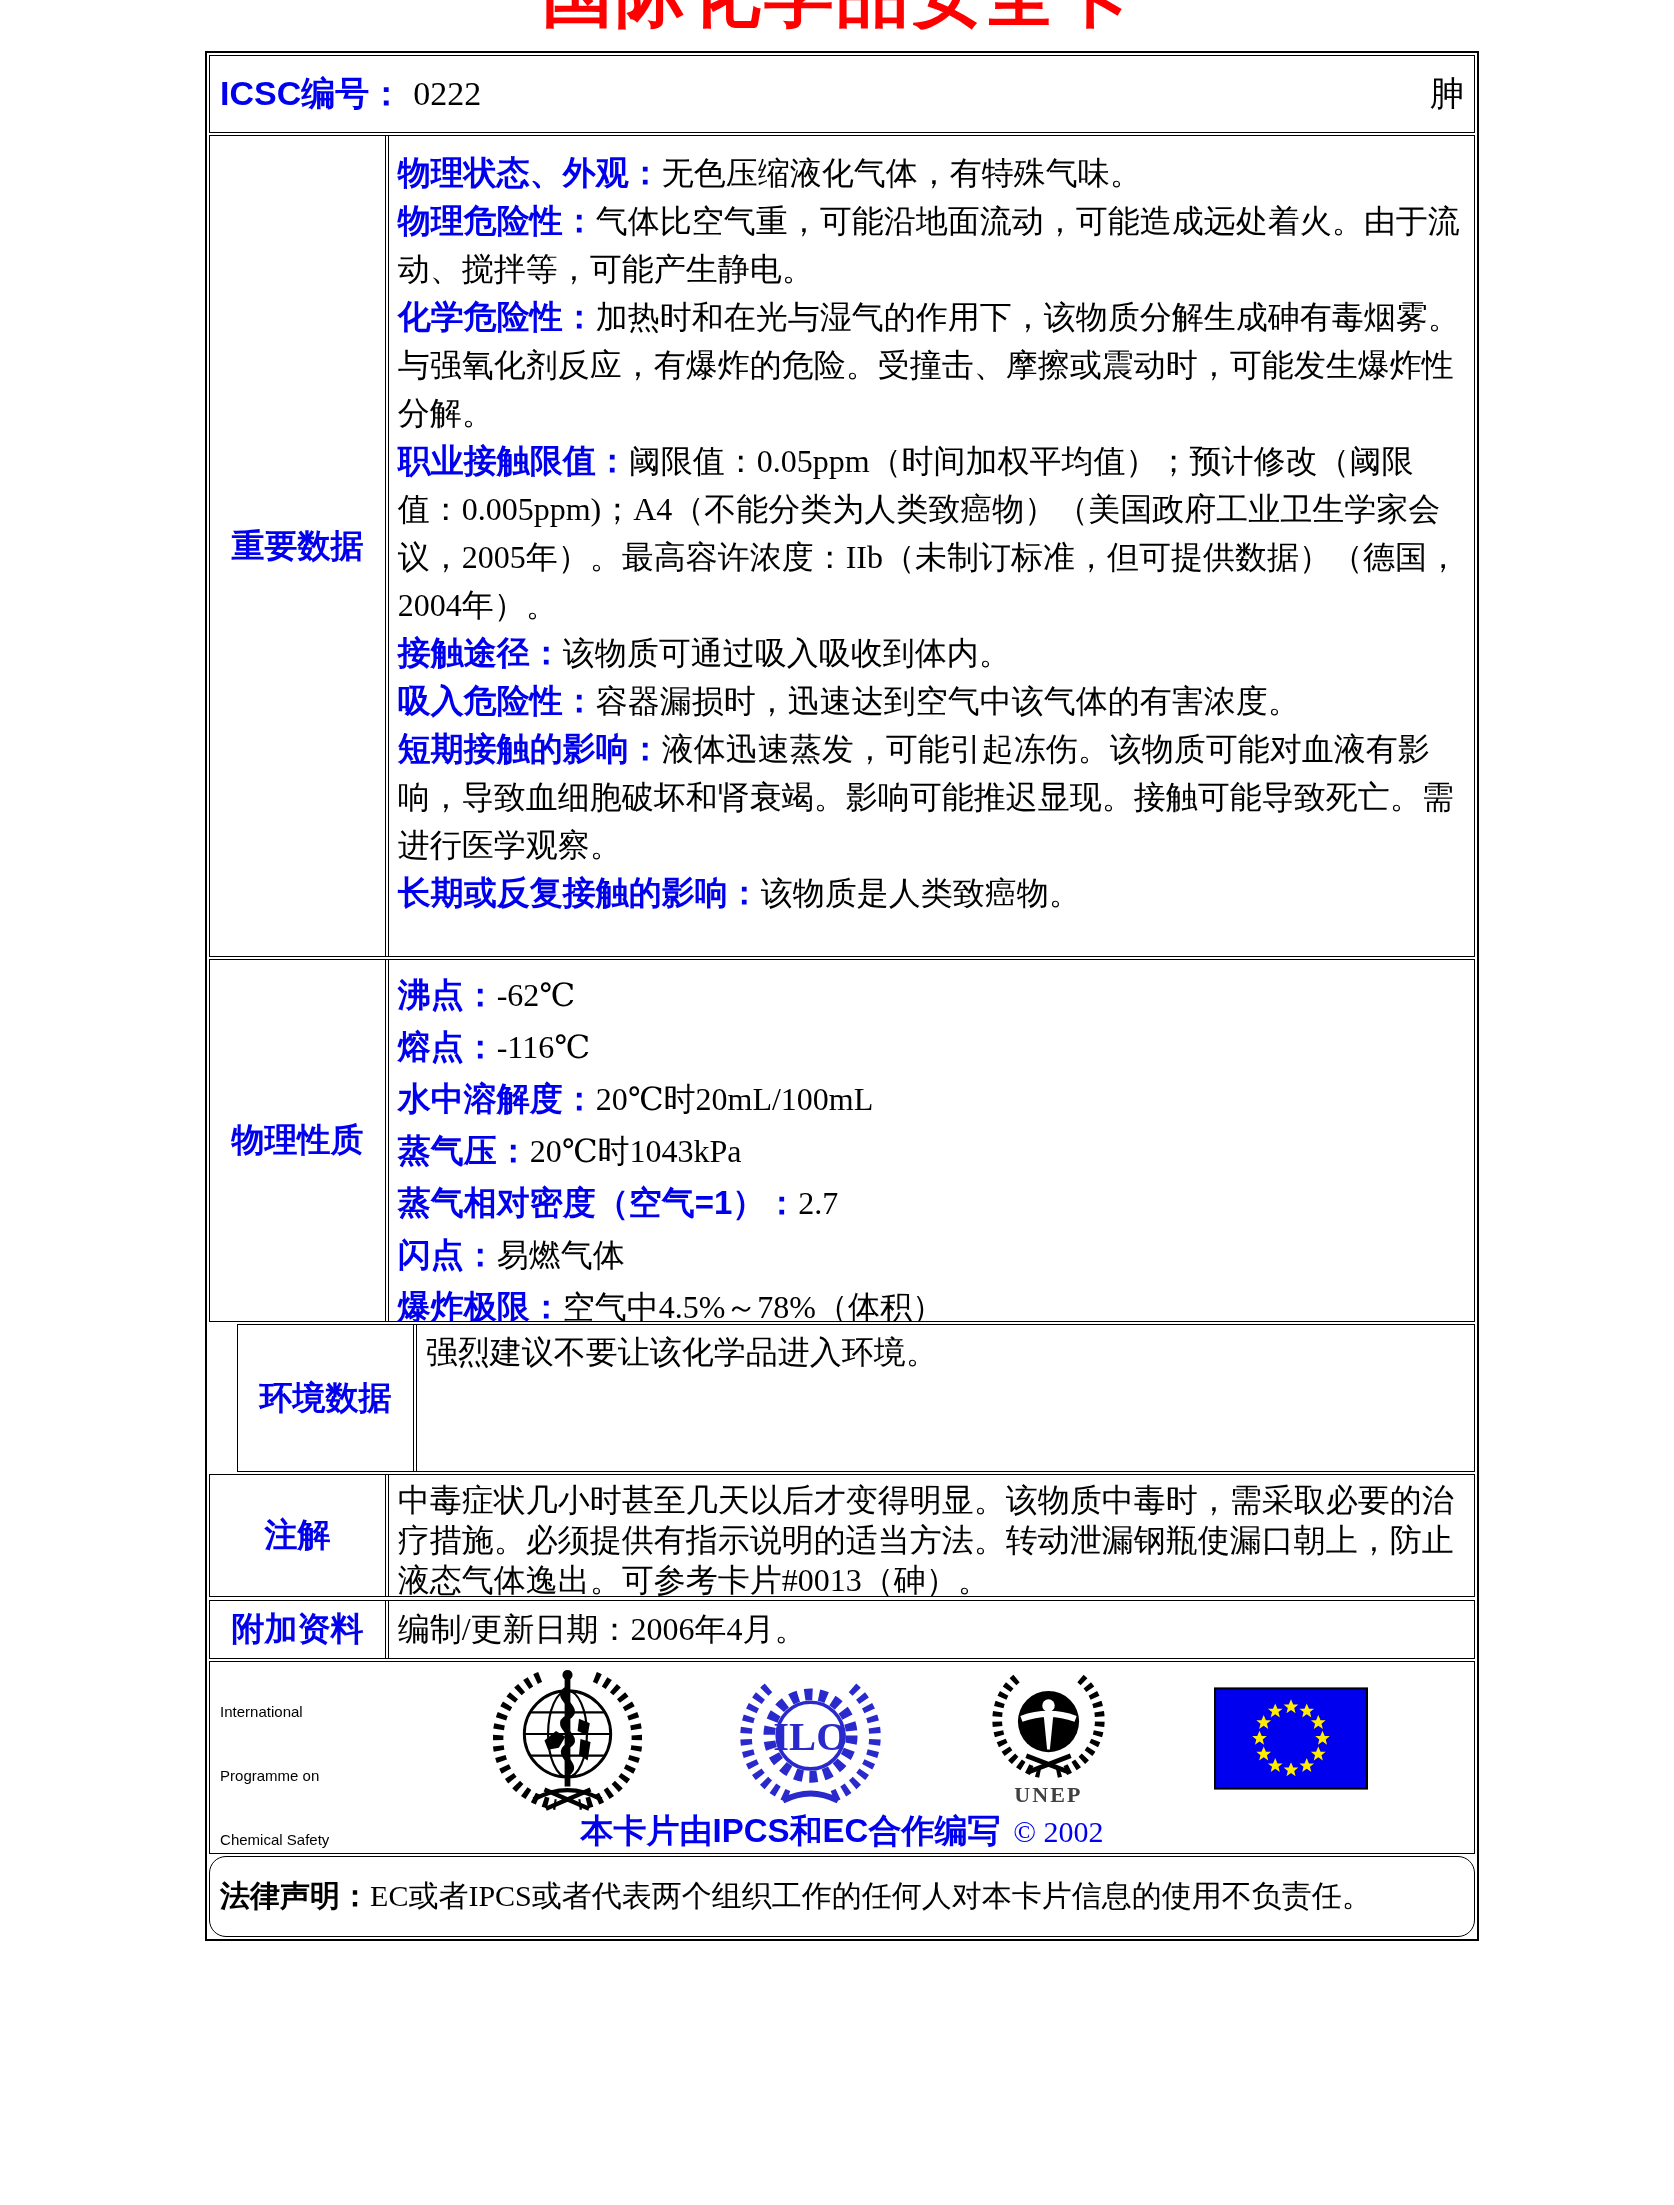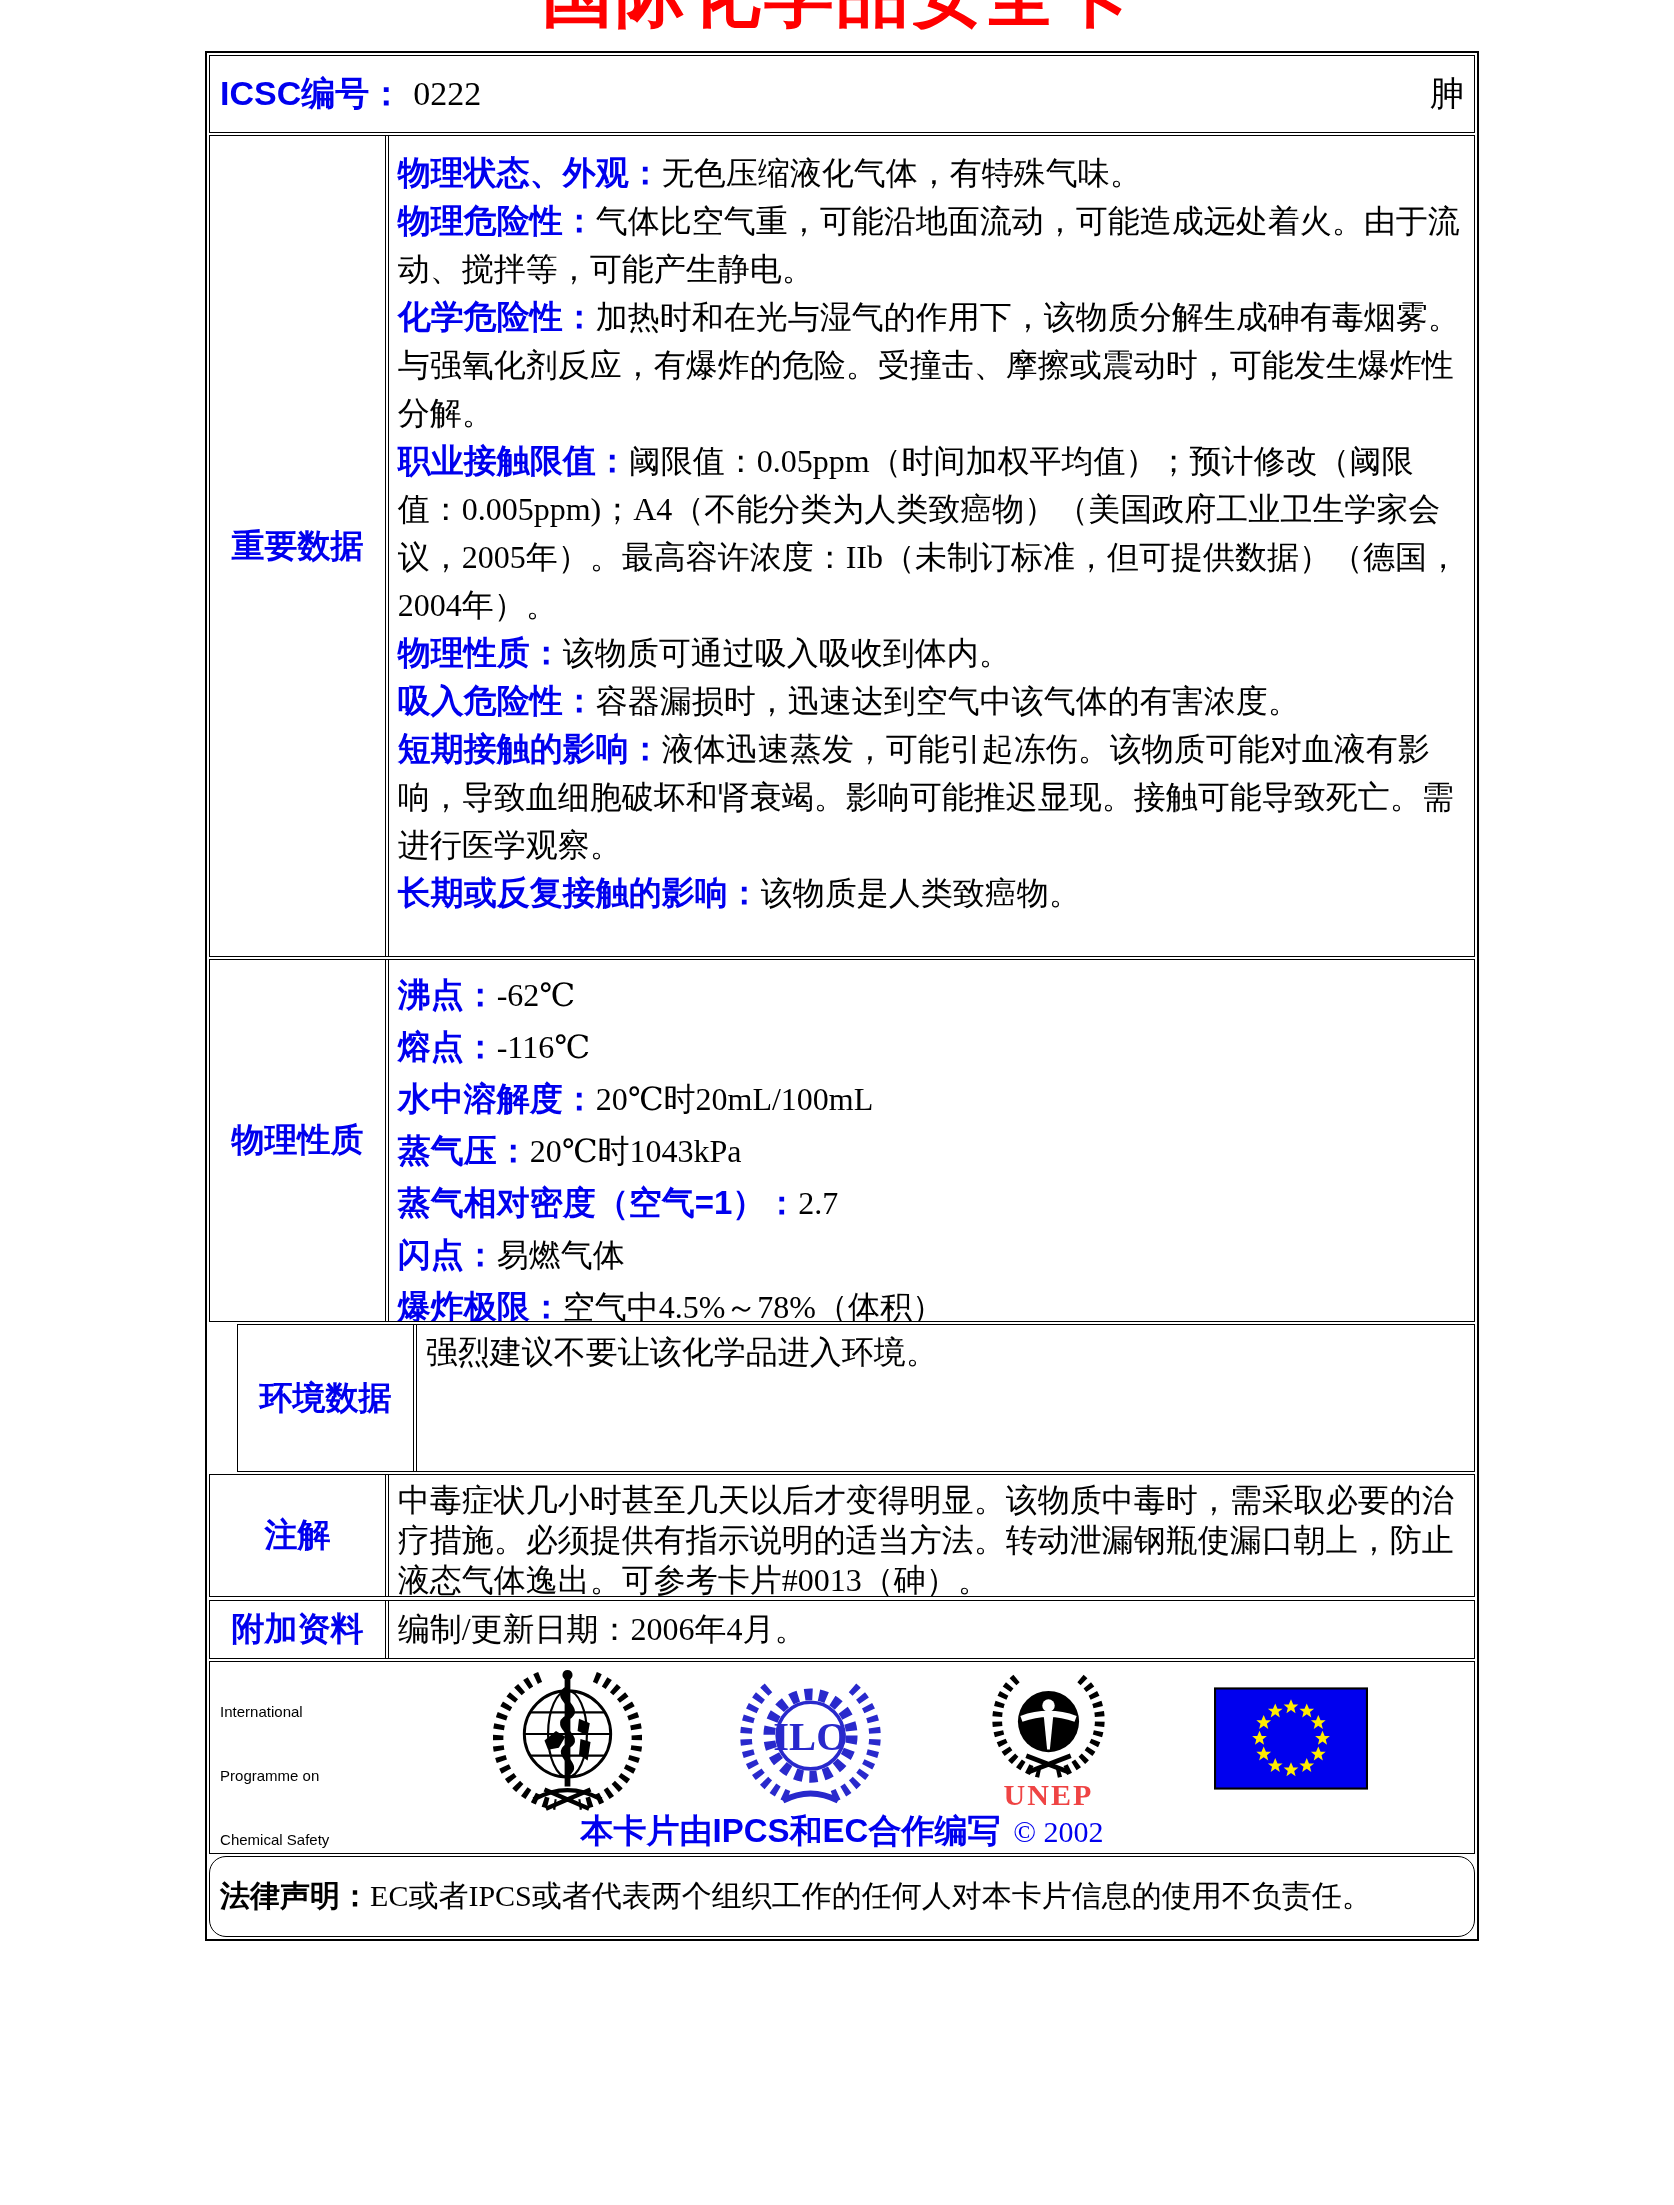--- a/index.html
+++ b/index.html
@@ -99,21 +99,21 @@
   .caption-copy{font-size:30px;margin-left:12.7px;}
 
   .row-legal{height:81px;align-items:center;padding:0 10px;font-size:30px;border-radius:17px;}
   .legal-label{
     font-family:"Liberation Sans","DejaVu Sans",sans-serif;
     font-weight:bold;color:#000;font-size:30px;
   }
   .unep-wrap{display:flex;flex-direction:column;align-items:center;}
   .unep-text{
     font-family:"Liberation Serif","DejaVu Serif",serif;
-    font-weight:bold;font-size:30px;letter-spacing:2.1px;line-height:31px;color:#ef4444;
+    font-weight:bold;font-size:22px;letter-spacing:2.1px;line-height:31px;color:#404040;
   }
 </style>
 </head>
 <body>
 
 <div class="page">
 
   <div class="doc-title">国际化学品安全卡</div>
 
   <div class="card">
@@ -126,21 +126,21 @@
       <div class="hdr-name">胂</div>
     </div>
 
     <div class="row row-important">
       <div class="cell-label">重要数据</div>
       <div class="cell-content">
         <div class="para"><span class="f-label">物理状态、外观：</span><span>无色压缩液化气体，有特殊气味。</span></div>
         <div class="para"><span class="f-label">物理危险性：</span><span>气体比空气重，可能沿地面流动，可能造成远处着火。由于流动、搅拌等，可能产生静电。</span></div>
         <div class="para"><span class="f-label">化学危险性：</span><span>加热时和在光与湿气的作用下，该物质分解生成砷有毒烟雾。与强氧化剂反应，有爆炸的危险。受撞击、摩擦或震动时，可能发生爆炸性分解。</span></div>
         <div class="para"><span class="f-label">职业接触限值：</span><span>阈限值：0.05ppm（时间加权平均值）；预计修改（阈限值：0.005ppm)；A4（不能分类为人类致癌物）（美国政府工业卫生学家会议，2005年）。最高容许浓度：IIb（未制订标准，但可提供数据）（德国，2004年）。</span></div>
-        <div class="para"><span class="f-label">物理性质：</span><span>该物质可通过吸入吸收到体内。</span></div>
+        <div class="para"><span class="f-label">接触途径：</span><span>该物质可通过吸入吸收到体内。</span></div>
         <div class="para"><span class="f-label">吸入危险性：</span><span>容器漏损时，迅速达到空气中该气体的有害浓度。</span></div>
         <div class="para"><span class="f-label">短期接触的影响：</span><span>液体迅速蒸发，可能引起冻伤。该物质可能对血液有影响，导致血细胞破坏和肾衰竭。影响可能推迟显现。接触可能导致死亡。需进行医学观察。</span></div>
         <div class="para"><span class="f-label">长期或反复接触的影响：</span><span>该物质是人类致癌物。</span></div>
       </div>
     </div>
 
     <div class="row row-physical">
       <div class="cell-label">物理性质</div>
       <div class="cell-content">
         <div class="para"><span class="f-label">沸点：</span><span>-62℃</span></div>

